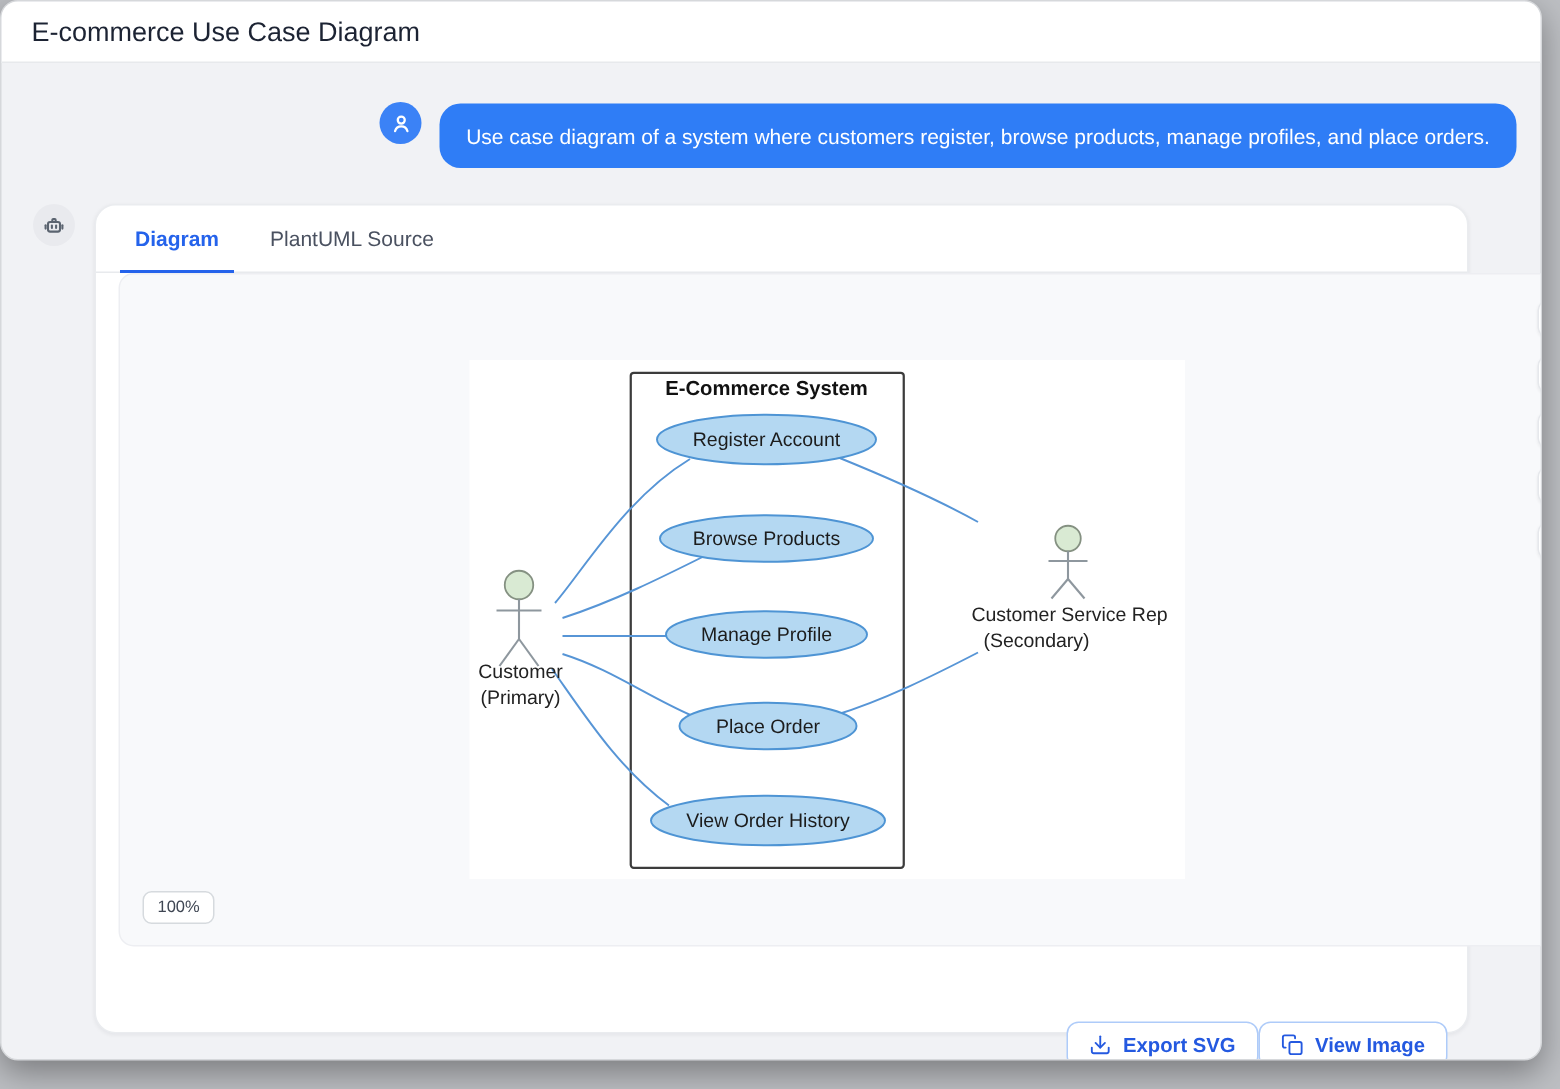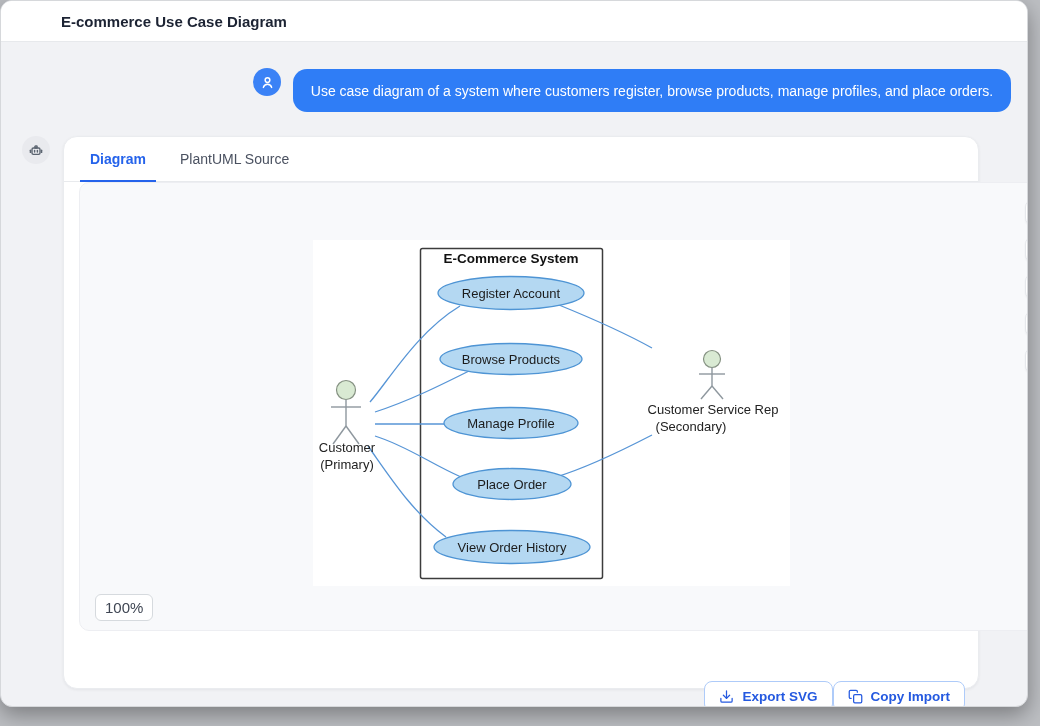--- a/index.html
+++ b/index.html
@@ -10,21 +10,21 @@
   }
   .window {
     position:absolute; left:0; top:0; width:1028px; height:707px;
     background:#f1f2f5; border-radius:12px; overflow:hidden;
     box-shadow:0 8px 22px rgba(0,0,0,.35); border:1px solid #d6d8db;
   }
   .app-header {
     height:41px; background:#ffffff; border-bottom:1px solid #e7e9ec;
     display:flex; align-items:center; padding:0 20px;
   }
-  .app-title { font-size:15px; font-weight:700; color:#1c2333;margin-left:40px; }
+  .app-title { font-size:18px; font-weight:400; color:#1c2333; }
 
   
   .user-avatar {
     position:absolute; left:252px; top:67px; width:28px; height:28px;
     border-radius:50%; background:#3b82f6; display:flex; align-items:center; justify-content:center;
   }
   .user-bubble {
     position:absolute; left:292px; top:68px; width:718px; min-height:43px;
     background:#2f7df6; border-radius:14px; color:#fff; font-size:14px;
     display:flex; align-items:center; justify-content:center; padding:10px 6px; text-align:center;
@@ -63,21 +63,21 @@
   .view-toolbar {
     position:absolute; right:10px; top:17px; display:flex; flex-direction:column; gap:12px;
   }
   .tool-btn {
     width:33px; height:25px; background:#fff; border:1px solid #e6e8ec; border-radius:7px;
     display:flex; align-items:center; justify-content:center; color:#565f6d; cursor:pointer;
     box-shadow:0 1px 2px rgba(0,0,0,.05); padding:0;
   }
   .zoom-badge {
     position:absolute; left:15px; top:411px; background:#fff; border:1px solid #d6dade;
-    border-radius:6px; padding:4px 9px; font-size:15px; color:#3f4653;
+    border-radius:6px; padding:4px 9px; font-size:11px; color:#3f4653;
   }
 
   .actions {
     position:absolute; top:512px; right:13px; display:flex; gap:0;margin-top:32px;
   }
   .action-btn {
     height:31px; padding:0 14px; display:flex; align-items:center; gap:8px;
     background:#fff; border:1px solid #aecbf9; border-radius:8px;
     color:#2459e0; font-size:13.5px; font-weight:600; cursor:pointer;
     font-family:"Liberation Sans", sans-serif;
@@ -235,18 +235,18 @@
             <polyline points="7 10 12 15 17 10"></polyline>
             <line x1="12" y1="15" x2="12" y2="3"></line>
         </svg>
         <span>Export SVG</span>
       </button>
       <button class="action-btn">
         <svg class="icon" width="15" height="15" viewBox="0 0 24 24" fill="none" stroke="currentColor" stroke-width="2" stroke-linecap="round" stroke-linejoin="round">
           <rect x="9" y="9" width="13" height="13" rx="2"></rect>
             <path d="M5 15H4a2 2 0 0 1-2-2V4a2 2 0 0 1 2-2h9a2 2 0 0 1 2 2v1"></path>
         </svg>
-        <span>Copy Import</span>
+        <span>View Image</span>
       </button>
     </div>
 
   </div>
 </div>
 
 </body></html>

